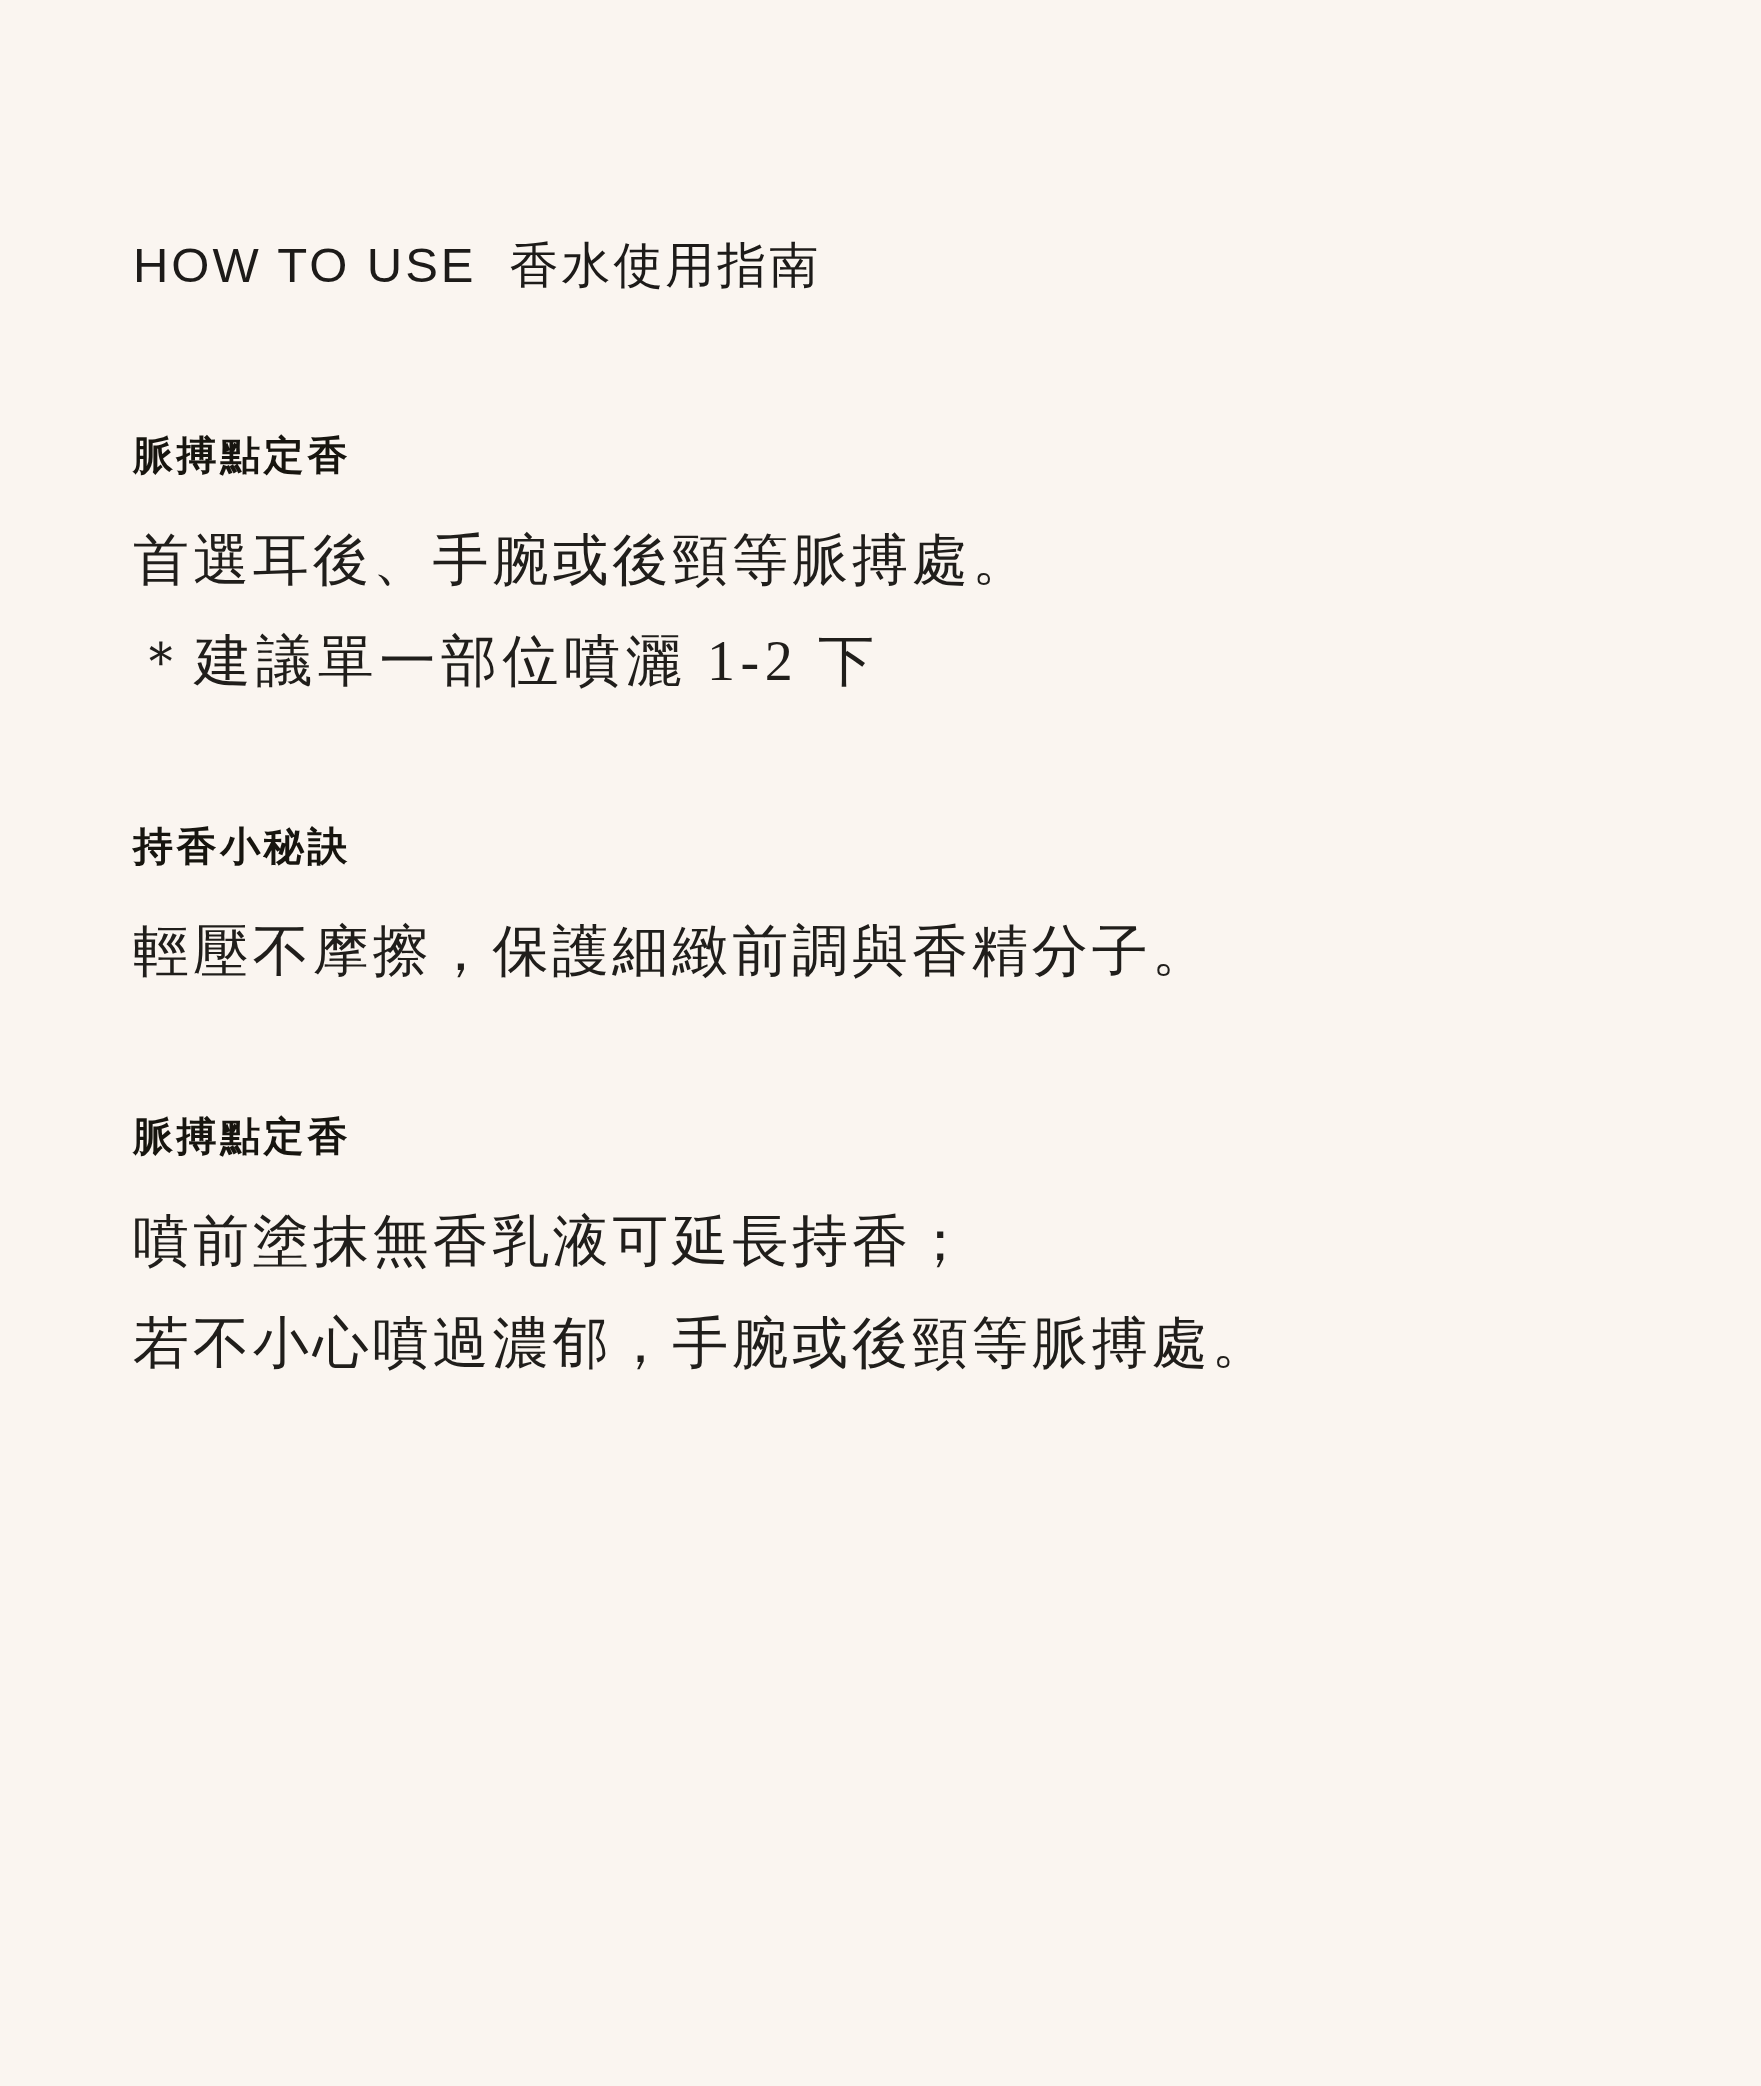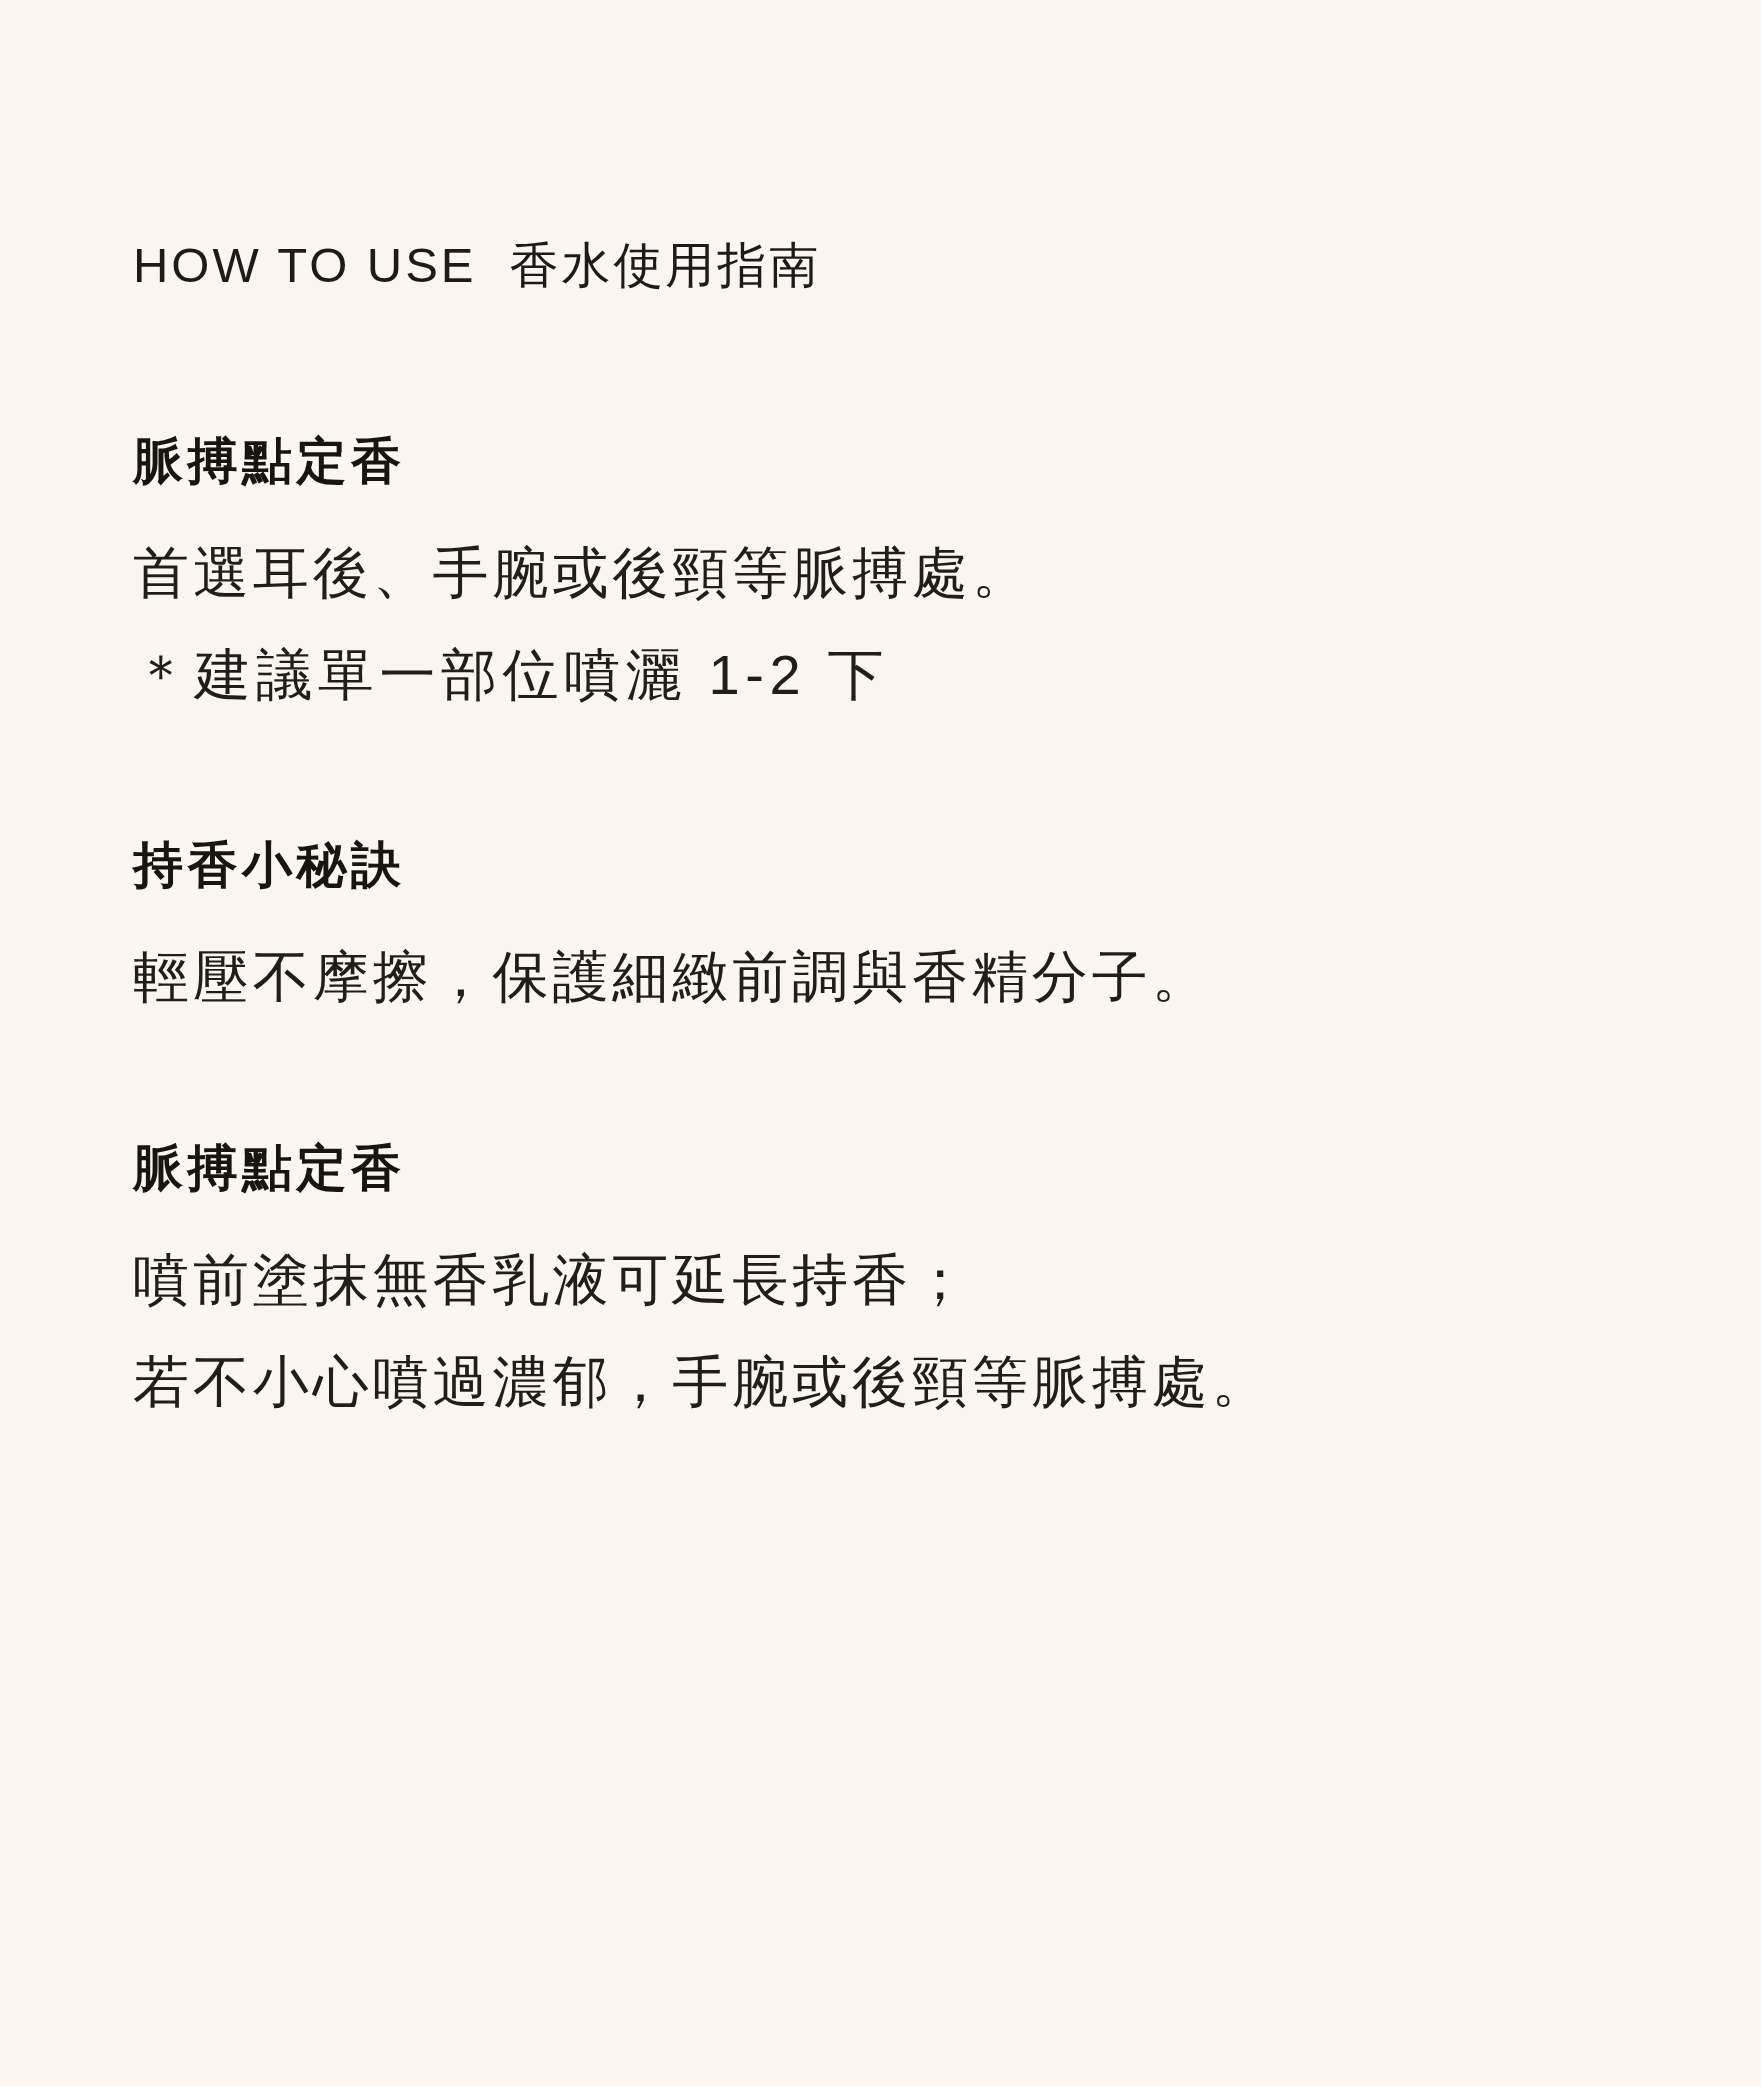--- a/index.html
+++ b/index.html
@@ -34,40 +34,41 @@
   .sections {
     margin-top: 133px;
   }
   .section {
     margin-bottom: 116px;
   }
   .section:last-child {
     margin-bottom: 0;
   }
   .section-heading {
-    font-size: 50px;
+    font-size: 40px;
     font-weight: 700;
     letter-spacing: 0.09em;
     line-height: 1.3;
     margin: 0 0 36px 0;
     color: #17150f;
   }
   .section-line {
     font-size: 56px;
     font-weight: 400;
     letter-spacing: 0.07em;
     line-height: 1.52;
     margin: 0 0 17px 0;
     color: #201e1b;
   }
   .section-line:last-child {
     margin-bottom: 0;
   }
   .note-line {
     letter-spacing: 0.1em;
+    font-family: Liberation Serif, serif;
   }
 </style>
 </head>
 <body>
 
 <div class="page">
 
   <h1 class="doc-title">HOW TO USE  香水使用指南</h1>
 
   <div class="sections">

